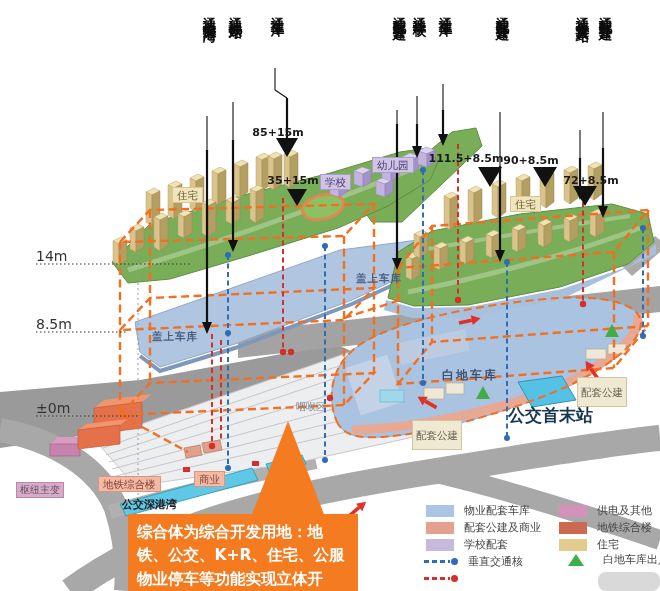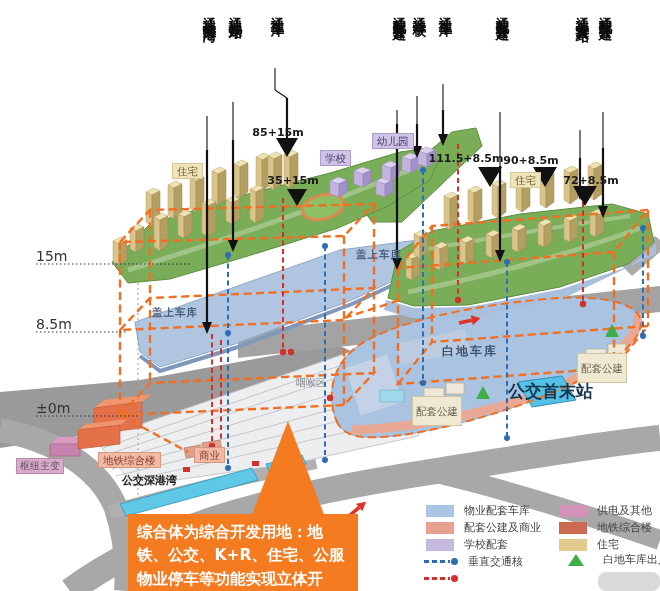--- a/index.html
+++ b/index.html
@@ -5,21 +5,21 @@
   html,body{margin:0;padding:0;background:#ffffff;}
   #stage{position:relative;width:660px;height:591px;overflow:hidden;background:#ffffff;
          font-family:"DejaVu Sans","Liberation Sans",sans-serif;}
   #scene{position:absolute;left:0;top:0;z-index:1;}
   .vlabel{position:absolute;top:6px;writing-mode:vertical-rl;text-orientation:upright;
           font-size:13.5px;font-weight:bold;color:#0d0d0d;letter-spacing:2px;width:18px;
           text-align:left;z-index:4;line-height:1;}
   .lvl{position:absolute;font-size:14px;color:#333;z-index:4;}
   .hlabel{position:absolute;transform:translateX(-50%);font-size:11px;font-weight:bold;
           color:#1a1a1a;z-index:4;white-space:nowrap;}
-  .alabel{position:absolute;font-size:10.5px;color:#333;z-index:4;white-space:nowrap;line-height:1.15;}
+  .alabel{position:absolute;font-size:10.5px;color:#333;z-index:4;white-space:nowrap;line-height:1.15;margin-top:24px;}
   .alabel.tan{background:#efe4bc;border:1px solid #d6c693;color:#6b5b2a;padding:1px 4px;}
   .alabel.tan2{background:#f0e9d2;border:1px solid #cfc5a2;color:#6a6050;padding:8px 3px;}
   .alabel.purple{background:#cfc3e6;border:1px solid #ab9ccc;color:#4a3d6b;padding:1px 4px;}
   .alabel.salmon{background:#f2b9a4;border:1px solid #d69780;color:#8a4434;padding:1px 4px;}
   .alabel.pink{background:#d9aac9;border:1px solid #b888a8;color:#5f5560;padding:1px 3px;font-size:10px;}
   .alabel.deck{color:#4a5f80;font-weight:bold;letter-spacing:1px;}
   .alabel.big{color:#3d5270;font-weight:bold;font-size:12px;letter-spacing:2px;}
   .alabel.dark{color:#16364f;font-weight:bold;font-size:17px;}
   .alabel.gray{color:#82878f;font-size:10px;}
   .alabel.plain{color:#222;font-weight:bold;font-size:11px;}
@@ -305,21 +305,21 @@
 <div class="vlabel" style="left:491px">通往配套公建</div>
 <div class="vlabel" style="left:571px">通往公交首末站</div>
 <div class="vlabel" style="left:594px">通往配套公建</div>
 
 <div class="hlabel" style="left:278px;top:126px">85+15m</div>
 <div class="hlabel" style="left:293px;top:174px">35+15m</div>
 <div class="hlabel" style="left:466px;top:152px">111.5+8.5m</div>
 <div class="hlabel" style="left:531px;top:154px">90+8.5m</div>
 <div class="hlabel" style="left:591px;top:174px">72+8.5m</div>
 
-<div class="lvl" style="left:36px;top:248px">15m</div>
+<div class="lvl" style="left:36px;top:248px">14m</div>
 <div class="lvl" style="left:36px;top:316px">8.5m</div>
 <div class="lvl" style="left:36px;top:400px">±0m</div>
 
 <div class="alabel tan" style="left:172px;top:163px">住宅</div>
 <div class="alabel purple" style="left:320px;top:150px">学校</div>
 <div class="alabel purple" style="left:372px;top:133px">幼儿园</div>
 <div class="alabel tan" style="left:510px;top:172px">住宅</div>
 <div class="alabel deck" style="left:152px;top:306px">盖上车库</div>
 <div class="alabel deck" style="left:356px;top:248px">盖上车库</div>
 <div class="alabel big" style="left:442px;top:345px">白地车库</div>

